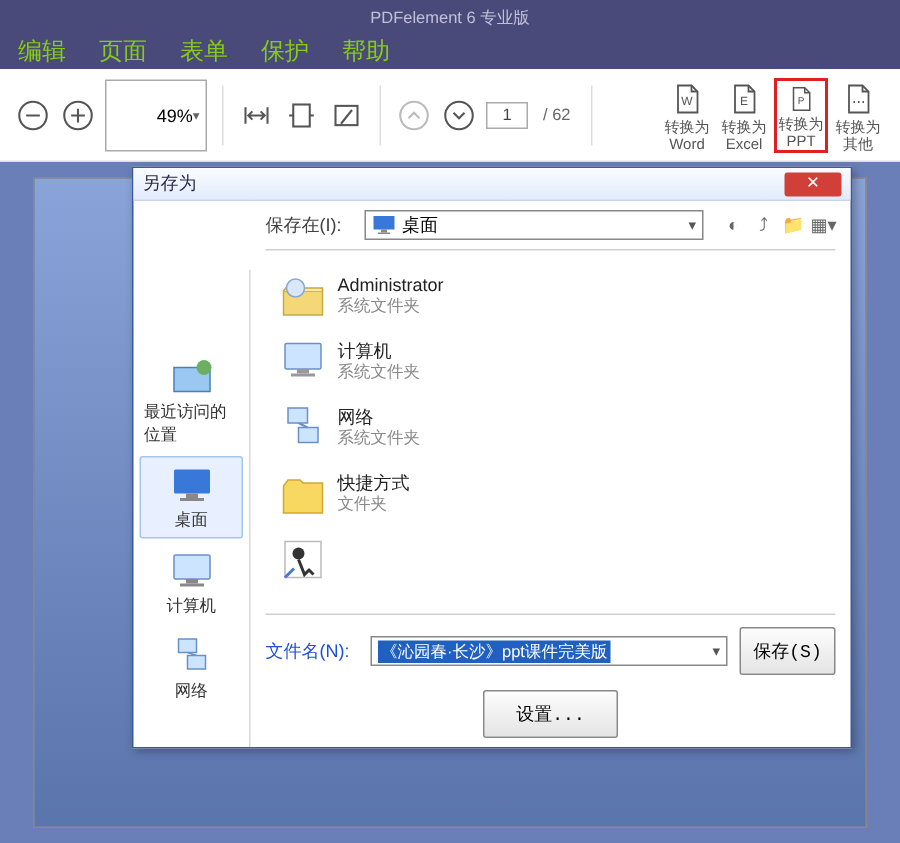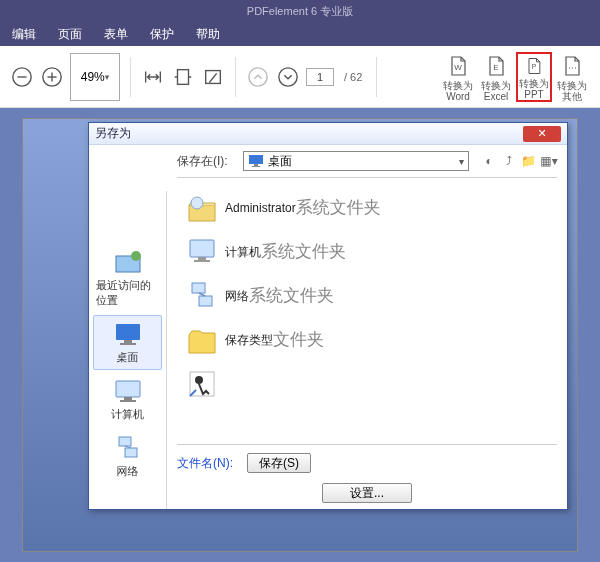--- a/index.html
+++ b/index.html
@@ -3,42 +3,42 @@
 <meta charset="utf-8">
 <style>
 * { margin: 0; padding: 0; box-sizing: border-box; font-family: "Microsoft YaHei", "SimSun", sans-serif; }
 body { width: 600px; height: 562px; overflow: hidden; background: #fff; }
 
 
 .titlebar { height: 22px; background: #4a4a7a; color: #c0c0d8; font-size: 11px; display: flex; align-items: center; justify-content: center; }
 
 
 .menubar { height: 24px; background: #4a4a7a; display: flex; align-items: center; padding-left: 12px; gap: 22px; }
-.menubar span { color: #ffffff; font-size: 12px; cursor: pointer; }
+.menubar span { color: #84cc16; font-size: 16px; cursor: pointer; }
 
 
 .toolbar { height: 62px; background: #fff; border-bottom: 1px solid #ddd; display: flex; align-items: center; padding: 0 10px; gap: 6px; }
 .tb-btn { width: 24px; height: 24px; display: flex; align-items: center; justify-content: center; cursor: pointer; color: #555; }
 .tb-btn svg { width: 22px; height: 22px; }
-.zoom-box { border: 1px solid #aaa; padding: 16px 4px; font-size: 12px; width: 50px; display: flex; align-items: center; justify-content: center; }
+.zoom-box { border: 1px solid #aaa; padding: 16px 4px; font-size: 12px; width: 68px; display: flex; align-items: center; justify-content: flex-end; }
 .zoom-box::after { content: "▾"; font-size: 9px; color: #666; }
 .sep { width: 1px; height: 40px; background: #ddd; margin: 0 4px; }
 .page-box { border: 1px solid #aaa; width: 28px; height: 18px; font-size: 11px; text-align: center; line-height: 16px; color: #444; }
 .page-total { font-size: 11px; color: #666; margin: 0 4px; }
 .convert-group { display: flex; gap: 2px; margin-left: auto; }
 .convert-btn { width: 36px; height: 50px; display: flex; flex-direction: column; align-items: center; justify-content: center; cursor: pointer; font-size: 10px; color: #555; line-height: 11px; padding-top: 2px; }
 .convert-btn.highlight { border: 2px solid #e02020; }
 .convert-btn svg { width: 24px; height: 24px; margin-bottom: 2px; }
 
 
 .docarea { position: relative; height: 454px; background: #6a7fb8; overflow: hidden; }
 .docarea::before { content: ""; position: absolute; left: 22px; right: 22px; top: 10px; bottom: 10px; background: linear-gradient(180deg,#8aa3d8,#5a74ac); border: 1px solid #888; }
 
 
-.dialog { position: absolute; left: 88px; top: 14px; width: 480px; height: 388px; background: #fff; border: 1px solid #3a5a9a; box-shadow: 2px 2px 6px rgba(0,0,0,.3); font-size: 12px; }
+.dialog { position: absolute; left: 88px; top: 3px; width: 480px; height: 388px; background: #fff; border: 1px solid #3a5a9a; box-shadow: 2px 2px 6px rgba(0,0,0,.3); font-size: 12px; }
 .dlg-title { height: 22px; background: linear-gradient(180deg,#fafcff,#e2ebfb); border-bottom: 1px solid #c8d4ea; display: flex; align-items: center; padding: 0 6px; justify-content: space-between; }
 .dlg-title span { color: #2a2a4a; }
 .dlg-close { width: 38px; height: 16px; background: #d04038; border-radius: 2px; color: #fff; font-size: 11px; text-align: center; line-height: 14px; cursor: pointer; }
 .dlg-body { display: flex; height: 364px; }
 
 
 .places { width: 78px; border-right: 1px solid #d8d8d8; display: flex; flex-direction: column; padding: 52px 4px 4px; gap: 2px; margin-top: 46px; }
 .place { display: flex; flex-direction: column; align-items: center; padding: 4px 2px; cursor: pointer; font-size: 11px; color: #333; border: 1px solid transparent; border-radius: 2px; }
 .place.selected { background: #e8f0ff; border: 1px solid #a8c4f0; }
 .place svg { width: 32px; height: 28px; margin-bottom: 2px; }
@@ -48,31 +48,31 @@
 .lookin-row { display: flex; align-items: center; gap: 6px; margin-bottom: 6px; }
 .lookin-row label { width: 60px; color: #404040; font-size: 12px; }
 .lookin-combo { flex: 1; border: 1px solid #888; height: 20px; display: flex; align-items: center; padding: 0 4px; gap: 4px; background: #fff; }
 .lookin-combo::after { content: "▾"; margin-left: auto; font-size: 10px; color: #555; }
 .lookin-icons { display: flex; gap: 4px; margin-left: 6px; }
 .lookin-icons span { width: 16px; height: 16px; display: inline-flex; align-items: center; justify-content: center; color: #666; cursor: pointer; }
 
 .filelist { flex: 1; border: 1px solid #d0d0d0; border-left: none; border-right: none; padding: 8px 6px; overflow: auto; }
 .fileitem { display: flex; align-items: center; gap: 6px; padding: 5px 2px; cursor: pointer; }
 .fileitem svg { width: 34px; height: 34px; flex-shrink: 0; }
-.fileinfo { display: flex; flex-direction: row; line-height: 14px; }
+.fileinfo { display: flex; flex-direction: column; line-height: 14px; }
 .fileinfo .name { color: #222; }
-.fileinfo .sub { color: #888; font-size: 17px; }
+.fileinfo .sub { color: #888; font-size: 11px; }
 
 .bottom { padding-top: 8px; }
 .form-row { display: flex; align-items: center; gap: 8px; margin-bottom: 6px; }
 .form-row label { width: 62px; color: #1d4ed8; }
 .form-combo { flex: 1; border: 1px solid #888; height: 20px; display: flex; align-items: center; padding: 0 4px; background: #fff; position: relative; }
 .form-combo::after { content: "▾"; margin-left: auto; font-size: 10px; color: #555; }
 .filename-val { background: #2060c0; color: #fff; padding: 0 2px; font-size: 11px; }
-.btn { width: 64px; height: 20px; border: 1px solid #888; background: linear-gradient(180deg,#fdfdfd,#e4e4e4); font-size: 12px; cursor: pointer; border-radius: 2px; }
+.btn { width: 64px; height: 32px; border: 1px solid #888; background: linear-gradient(180deg,#fdfdfd,#e4e4e4); font-size: 12px; cursor: pointer; border-radius: 2px; font-family: Liberation Mono, monospace; }
 .settings-row { display: flex; justify-content: center; padding-top: 4px; }
 .settings-row .btn { width: 90px; }
 </style>
 </head>
 <body>
 
 <div class="titlebar">
   <span>PDFelement 6 专业版</span>
 </div>
 
@@ -269,37 +269,40 @@
             <div class="fileinfo">
                 <span class="name">网络</span>
                 <span class="sub">系统文件夹</span>
               </div>
           </div>
           <div class="fileitem">
             <svg viewBox="0 0 34 34">
                 <path d="M4 12l3-4h8l2 2h13v20H4z" fill="#f8d860" stroke="#d0a830"></path>
               </svg>
             <div class="fileinfo">
-                <span class="name">保存类型</span>
+                <span class="name">快捷方式</span>
                 <span class="sub">文件夹</span>
               </div>
           </div>
           <div class="fileitem">
             <svg viewBox="0 0 34 34">
                 <rect x="5" y="5" width="24" height="24" fill="#fff" stroke="#bbb"></rect>
                 <circle cx="14" cy="13" r="4" fill="#333"></circle>
                 <path d="M14 17l4 10 3-3 3 3" stroke="#333" stroke-width="2" fill="none"></path>
                 <path d="M5 29l6-6" stroke="#4878d8" stroke-width="2"></path>
               </svg>
           </div>
         </div>
 
         <div class="bottom">
           <div class="form-row">
             <label>文件名(N):</label>
+            <div class="form-combo">
+                <span class="filename-val">《沁园春·长沙》ppt课件完美版</span>
+              </div>
             <button class="btn">保存(S)</button>
           </div>
           <div class="settings-row">
             <button class="btn">设置...</button>
           </div>
         </div>
       </div>
     </div>
   </div>
 

